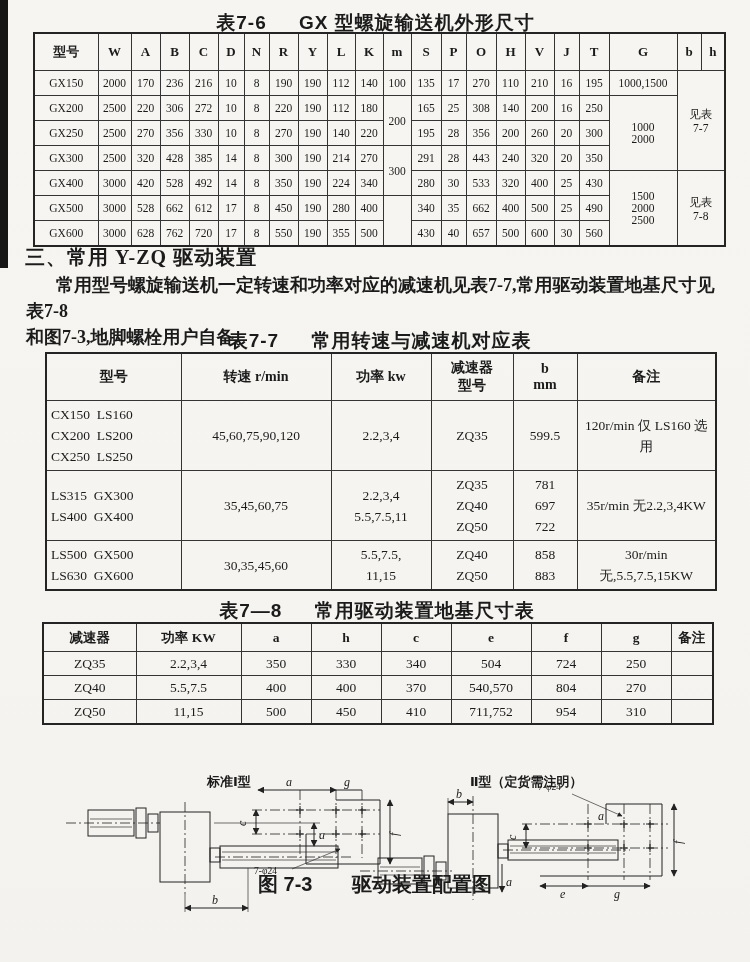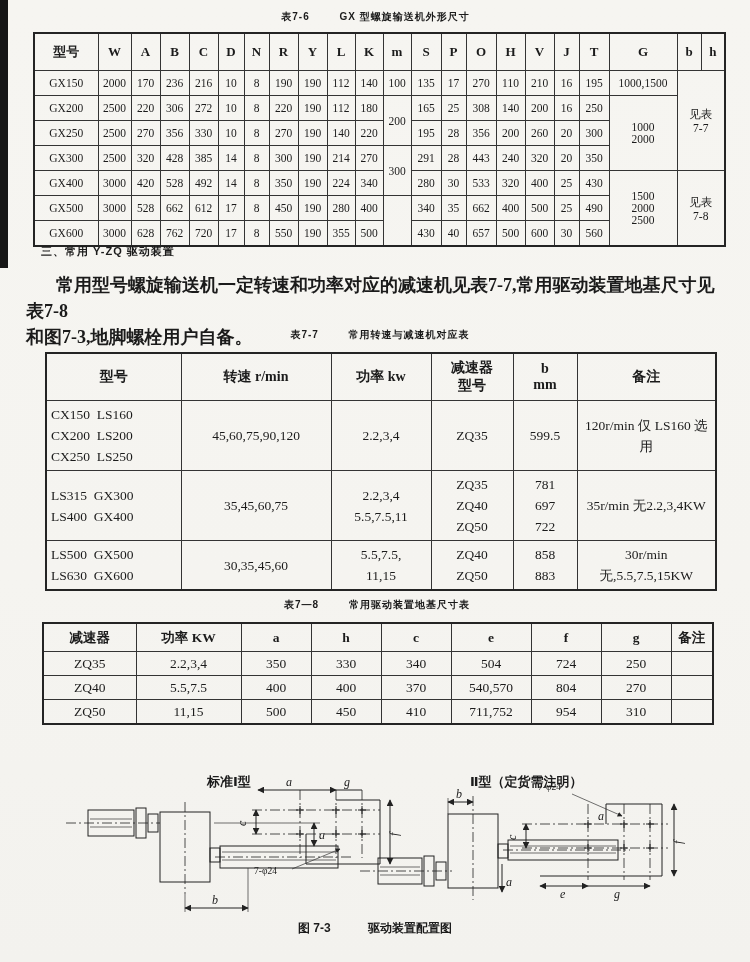--- a/index.html
+++ b/index.html
@@ -2,44 +2,44 @@
 <html><head>
 <meta charset="utf-8">
 <style>
   html,body{margin:0;padding:0;}
   .page{
     position:relative; width:750px; height:962px; overflow:hidden;
     background:linear-gradient(180deg,#f6f5f1 0%,#f5f4f0 60%,#f3f2ee 100%);
     font-family:"Liberation Serif","DejaVu Serif",serif; color:#1b1b1b;
   }
   .scan-strip{position:absolute; left:0; top:0; width:8px; height:268px; background:#161616;}
-  .tbl-title{position:absolute; text-align:center; font-weight:700; font-size:10px;
+  .tbl-title{position:absolute; text-align:center; font-weight:700; font-size:19px;
     font-family:"Liberation Sans","DejaVu Sans",sans-serif; letter-spacing:1px;}
   .tbl-title .lbl{margin-right:26px;}
   table{border-collapse:collapse; table-layout:fixed; position:absolute; border:2px solid #242424;}
   td,th{border:1px solid #343434; text-align:center; vertical-align:middle;
     white-space:pre-wrap; padding:0 2px; overflow:hidden;}
   th{font-weight:700;}
   #t76{left:33px; top:32px; width:685px; font-size:11.5px;}
   #t76 th{height:36px; font-size:13px;}
   #t76 td{height:24px;}
   #t77{left:45px; top:352px; width:670px; font-size:13.5px;}
   #t77 th{height:46px; font-size:14px;}
   #t77 td{line-height:21px; padding:3px 4px;}
   #t77 td.models{text-align:left; }
   #t78{left:42px; top:622px; width:670px; font-size:13.5px;}
   #t78 th{height:27px;}
   #t78 td{height:23px;}
-  .heading{position:absolute; left:41px; top:244px; font-size:11px; font-weight:700;
-    font-family:Liberation Sans, sans-serif; letter-spacing:1px;}
+  .heading{position:absolute; left:25px; top:244px; font-size:20px; font-weight:700;
+    font-family:Liberation Serif, serif; letter-spacing:1px;}
   .para{position:absolute; left:26px; top:272px; width:706px; font-size:18px;
     font-weight:600; line-height:26px;}
   .para .indent{text-indent:30px;}
-  .caption{position:absolute; left:0; top:920px; width:750px; text-align:center;
-    font-weight:700; font-size:12px; font-family:"Liberation Sans","DejaVu Sans",sans-serif;}
+  .caption{position:absolute; left:0; top:871px; width:750px; text-align:center;
+    font-weight:700; font-size:20px; font-family:"Liberation Sans","DejaVu Sans",sans-serif;}
   .caption .lbl{margin-right:34px;}
   svg .ln{stroke:#222; stroke-width:1; fill:none;}
   svg .cl{stroke:#222; stroke-width:0.8; fill:none; stroke-dasharray:10 3 2 3;}
   svg .thin{stroke:#333; stroke-width:0.7; fill:none;}
   svg text{fill:#1b1b1b; font-family:"Liberation Serif","DejaVu Serif",serif;}
   svg .figlabel{font-size:13px; font-weight:700;
     font-family:"Liberation Sans","DejaVu Sans",sans-serif;}
   svg .dim{font-size:12px; font-style:italic;}
   svg .note{font-size:9.5px;}
 </style>

